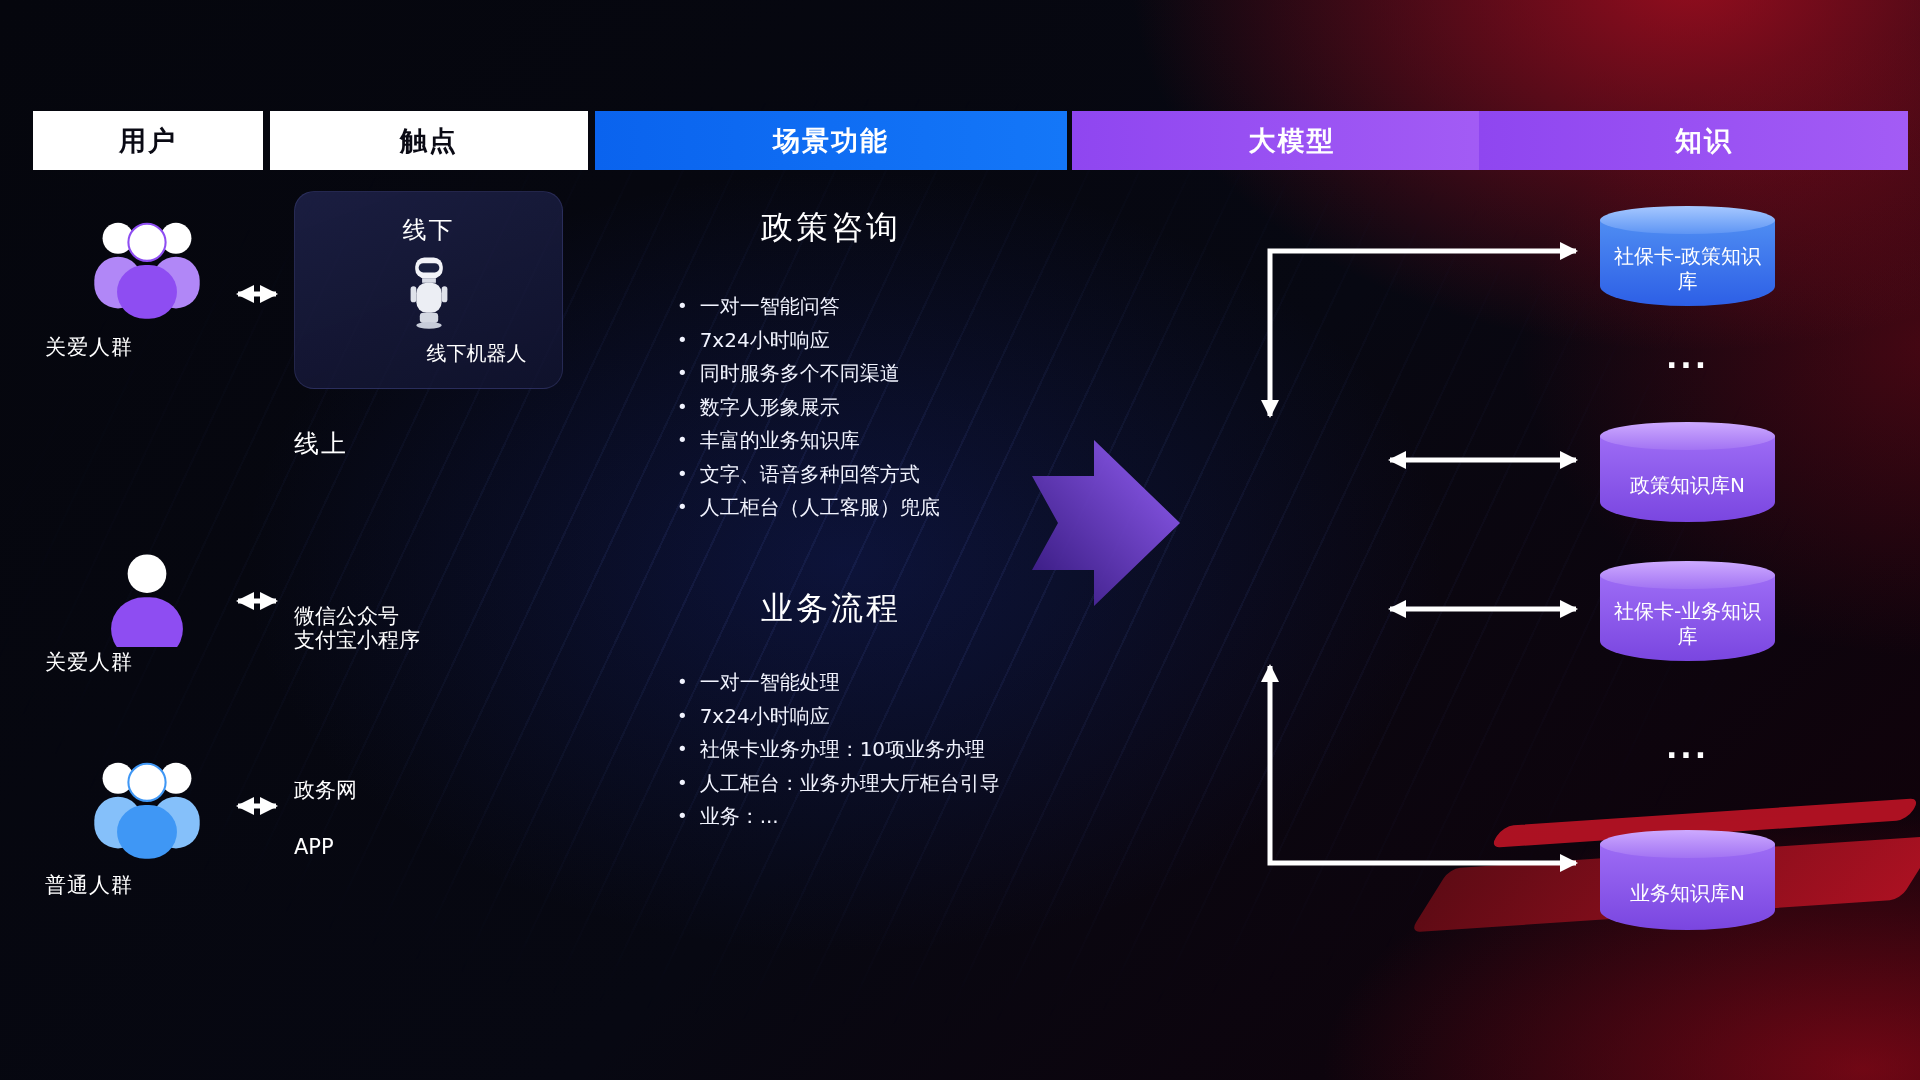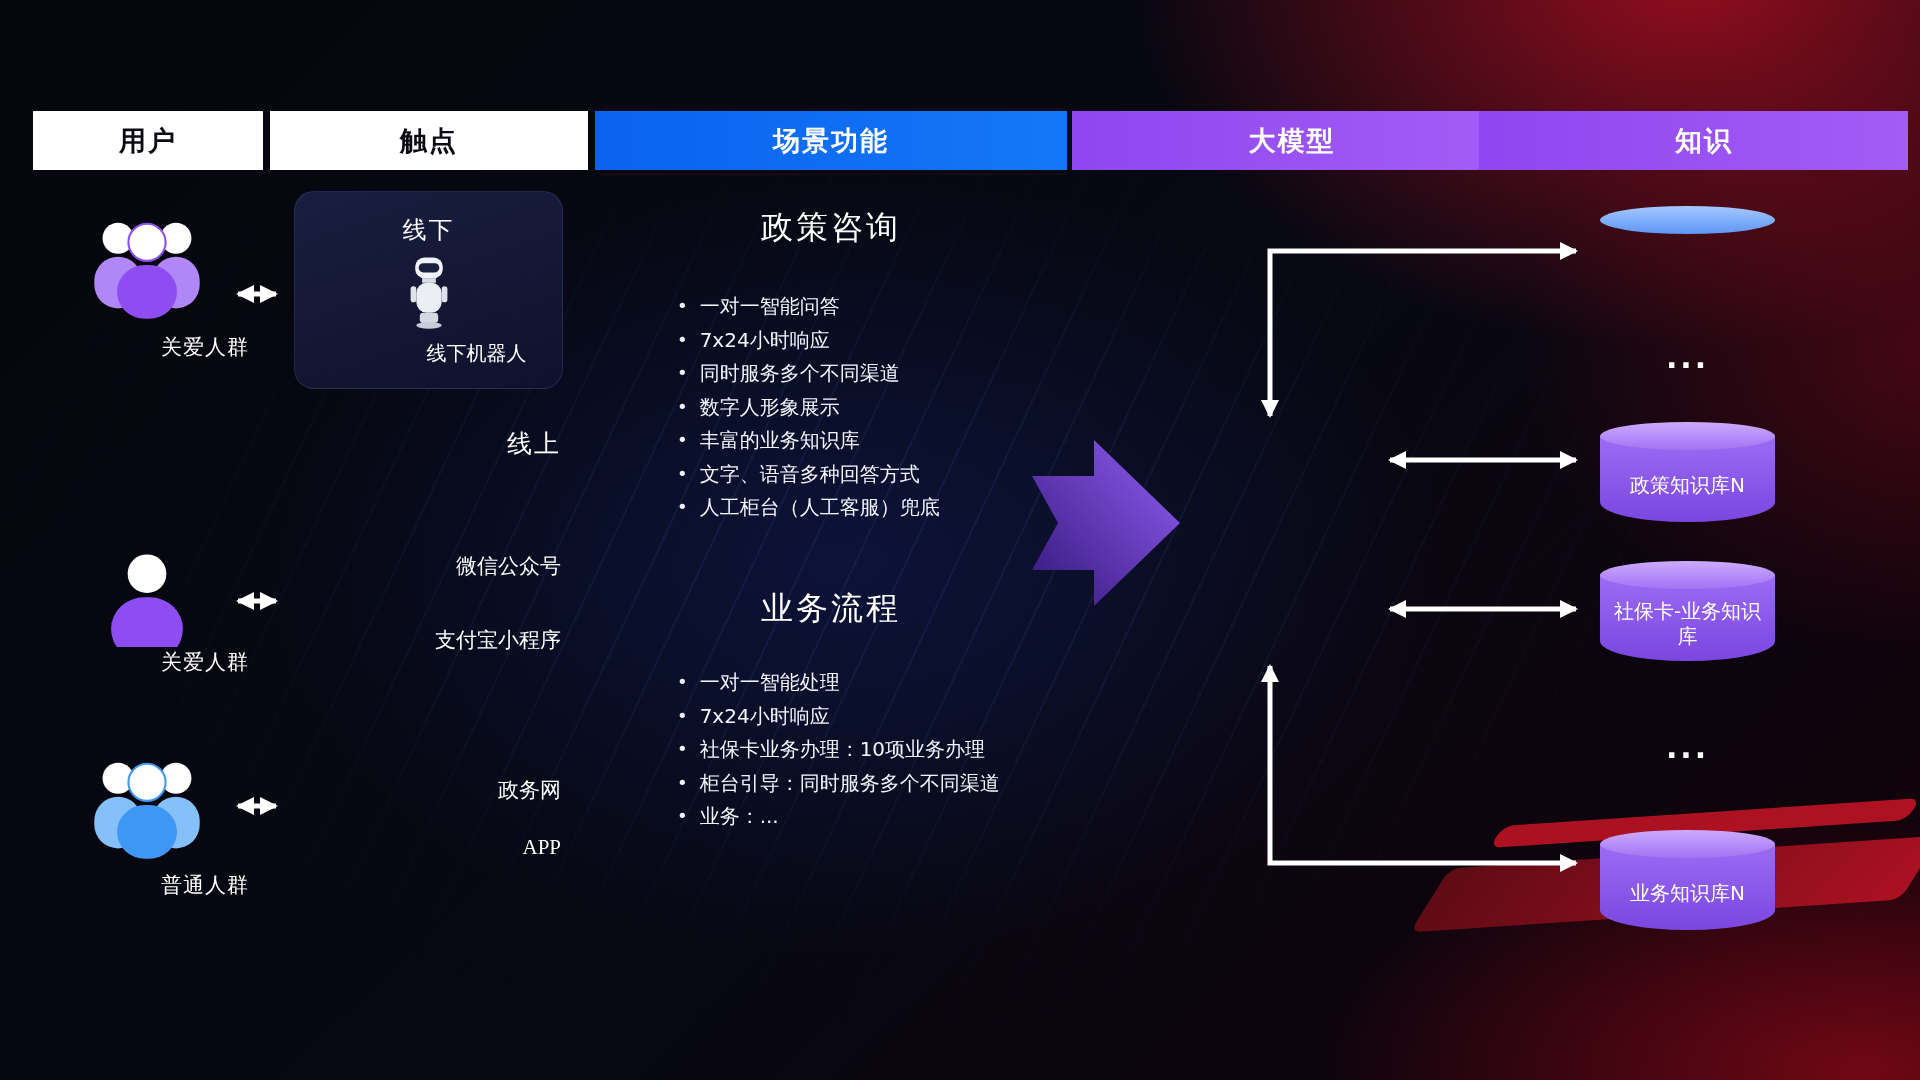--- a/index.html
+++ b/index.html
@@ -21,21 +21,21 @@
   .swoosh.s1{left:1440px;top:852px;width:470px;height:64px;background:linear-gradient(90deg,#6e0c16,#c01325);opacity:.85;}
   .swoosh.s2{left:1505px;top:812px;width:400px;height:22px;background:#d41528;opacity:.8;}
 
   .hdr{position:absolute;top:111px;height:59px;display:flex;align-items:center;justify-content:center;
        font-size:27px;font-weight:bold;z-index:2;letter-spacing:2px;}
   .hdr-white{background:#ffffff;color:#0a0a14;}
   .hdr-blue{background:linear-gradient(90deg,#0a63ee,#1477f8);color:#fff;}
   .hdr-purple{background:linear-gradient(90deg,#8f46f0,#a35cf5);color:#fff;padding-left:21px;}
 
   .abs{position:absolute;z-index:2;}
-  .center{text-align:right;font-family:Liberation Serif, serif;}
+  .center{text-align:left;}
   .user-label{font-size:21px;letter-spacing:1px;}
   .touch-label{font-size:21px;}
   .touch-big{font-size:25px;letter-spacing:2px;}
 
   .offline-card{position:absolute;left:294px;top:191px;width:267px;height:196px;border-radius:20px;z-index:2;
     background:linear-gradient(160deg, rgba(38,42,92,.65), rgba(18,20,48,.78));
     border:1px solid rgba(120,130,220,.18);}
   .offline-card .t{position:absolute;top:22px;width:100%;text-align:center;font-size:24px;letter-spacing:2px;}
   .offline-card .robot{position:absolute;left:50%;top:62px;transform:translateX(-50%);}
   .offline-card .b{position:absolute;top:148px;width:100%;text-align:center;font-size:20px;padding-left:48px;}
@@ -121,60 +121,63 @@
         <rect x="4" y="27" width="5" height="14" rx="2.5" fill="#dfe2ea"></rect>
         <rect x="31" y="27" width="5" height="14" rx="2.5" fill="#dfe2ea"></rect>
         <rect x="12" y="50" width="16" height="9" rx="3" fill="#d4d8e2"></rect>
         <ellipse cx="20" cy="61" rx="11" ry="3" fill="#c7ccd9"></ellipse>
       </svg>
     </div>
     <div class="b">线下机器人</div>
   </div>
 
   <div class="abs touch-big center" style="left:294px;top:427px;width:267px;">线上</div>
-  <div class="abs touch-label center" style="left:294px;top:552px;width:267px;">微信公众号</div>
+  <div class="abs touch-label center" style="left:294px;top:602px;width:267px;">微信公众号</div>
   <div class="abs touch-label center" style="left:294px;top:626px;width:267px;">支付宝小程序</div>
   <div class="abs touch-label center" style="left:294px;top:776px;width:267px;">政务网</div>
   <div class="abs touch-label center" style="left:294px;top:835px;width:267px;">APP</div>
 
   <div class="scen-title" style="top:206px;">政策咨询</div>
   <ul class="scen-list" style="top:290px;">
     <li>一对一智能问答</li>
     <li>7x24小时响应</li>
     <li>同时服务多个不同渠道</li>
     <li>数字人形象展示</li>
     <li>丰富的业务知识库</li>
     <li>文字、语音多种回答方式</li>
     <li>人工柜台（人工客服）兜底</li>
   </ul>
 
   <div class="scen-title" style="top:587px;">业务流程</div>
   <ul class="scen-list" style="top:666px;">
     <li>一对一智能处理</li>
     <li>7x24小时响应</li>
     <li>社保卡业务办理：10项业务办理</li>
-    <li>柜台引导：同时服务多个不同渠道</li>
+    <li>人工柜台：业务办理大厅柜台引导</li>
     <li>业务：...</li>
   </ul>
 
   <div class="abs" style="left:1032px;top:428px;">
     <svg width="150" height="190" viewBox="0 0 150 190">
       <defs>
         <linearGradient id="pa" x1="0" y1="1" x2="1" y2="0">
           <stop offset="0" stop-color="#35177e"></stop>
             <stop offset="1" stop-color="#9a63ff"></stop>
         </linearGradient>
       </defs>
       <polygon points="0,48 62,48 62,12 148,95 62,178 62,142 0,142 26,95" fill="url(#pa)" opacity="0.95"></polygon>
     </svg>
   </div>
 
 
   <div class="cyl cyl-blue" style="left:1600px;top:206px;">
     <div class="cap"></div>
+    <div class="body">
+        <span>社保卡-政策知识库</span>
+      </div>
   </div>
   <div class="kb-ell" style="left:1600px;top:340px;">...</div>
   <div class="cyl cyl-purple" style="left:1600px;top:422px;">
     <div class="cap"></div>
     <div class="body">
         <span>政策知识库N</span>
       </div>
   </div>
   <div class="cyl cyl-purple" style="left:1600px;top:561px;">
     <div class="cap"></div>

